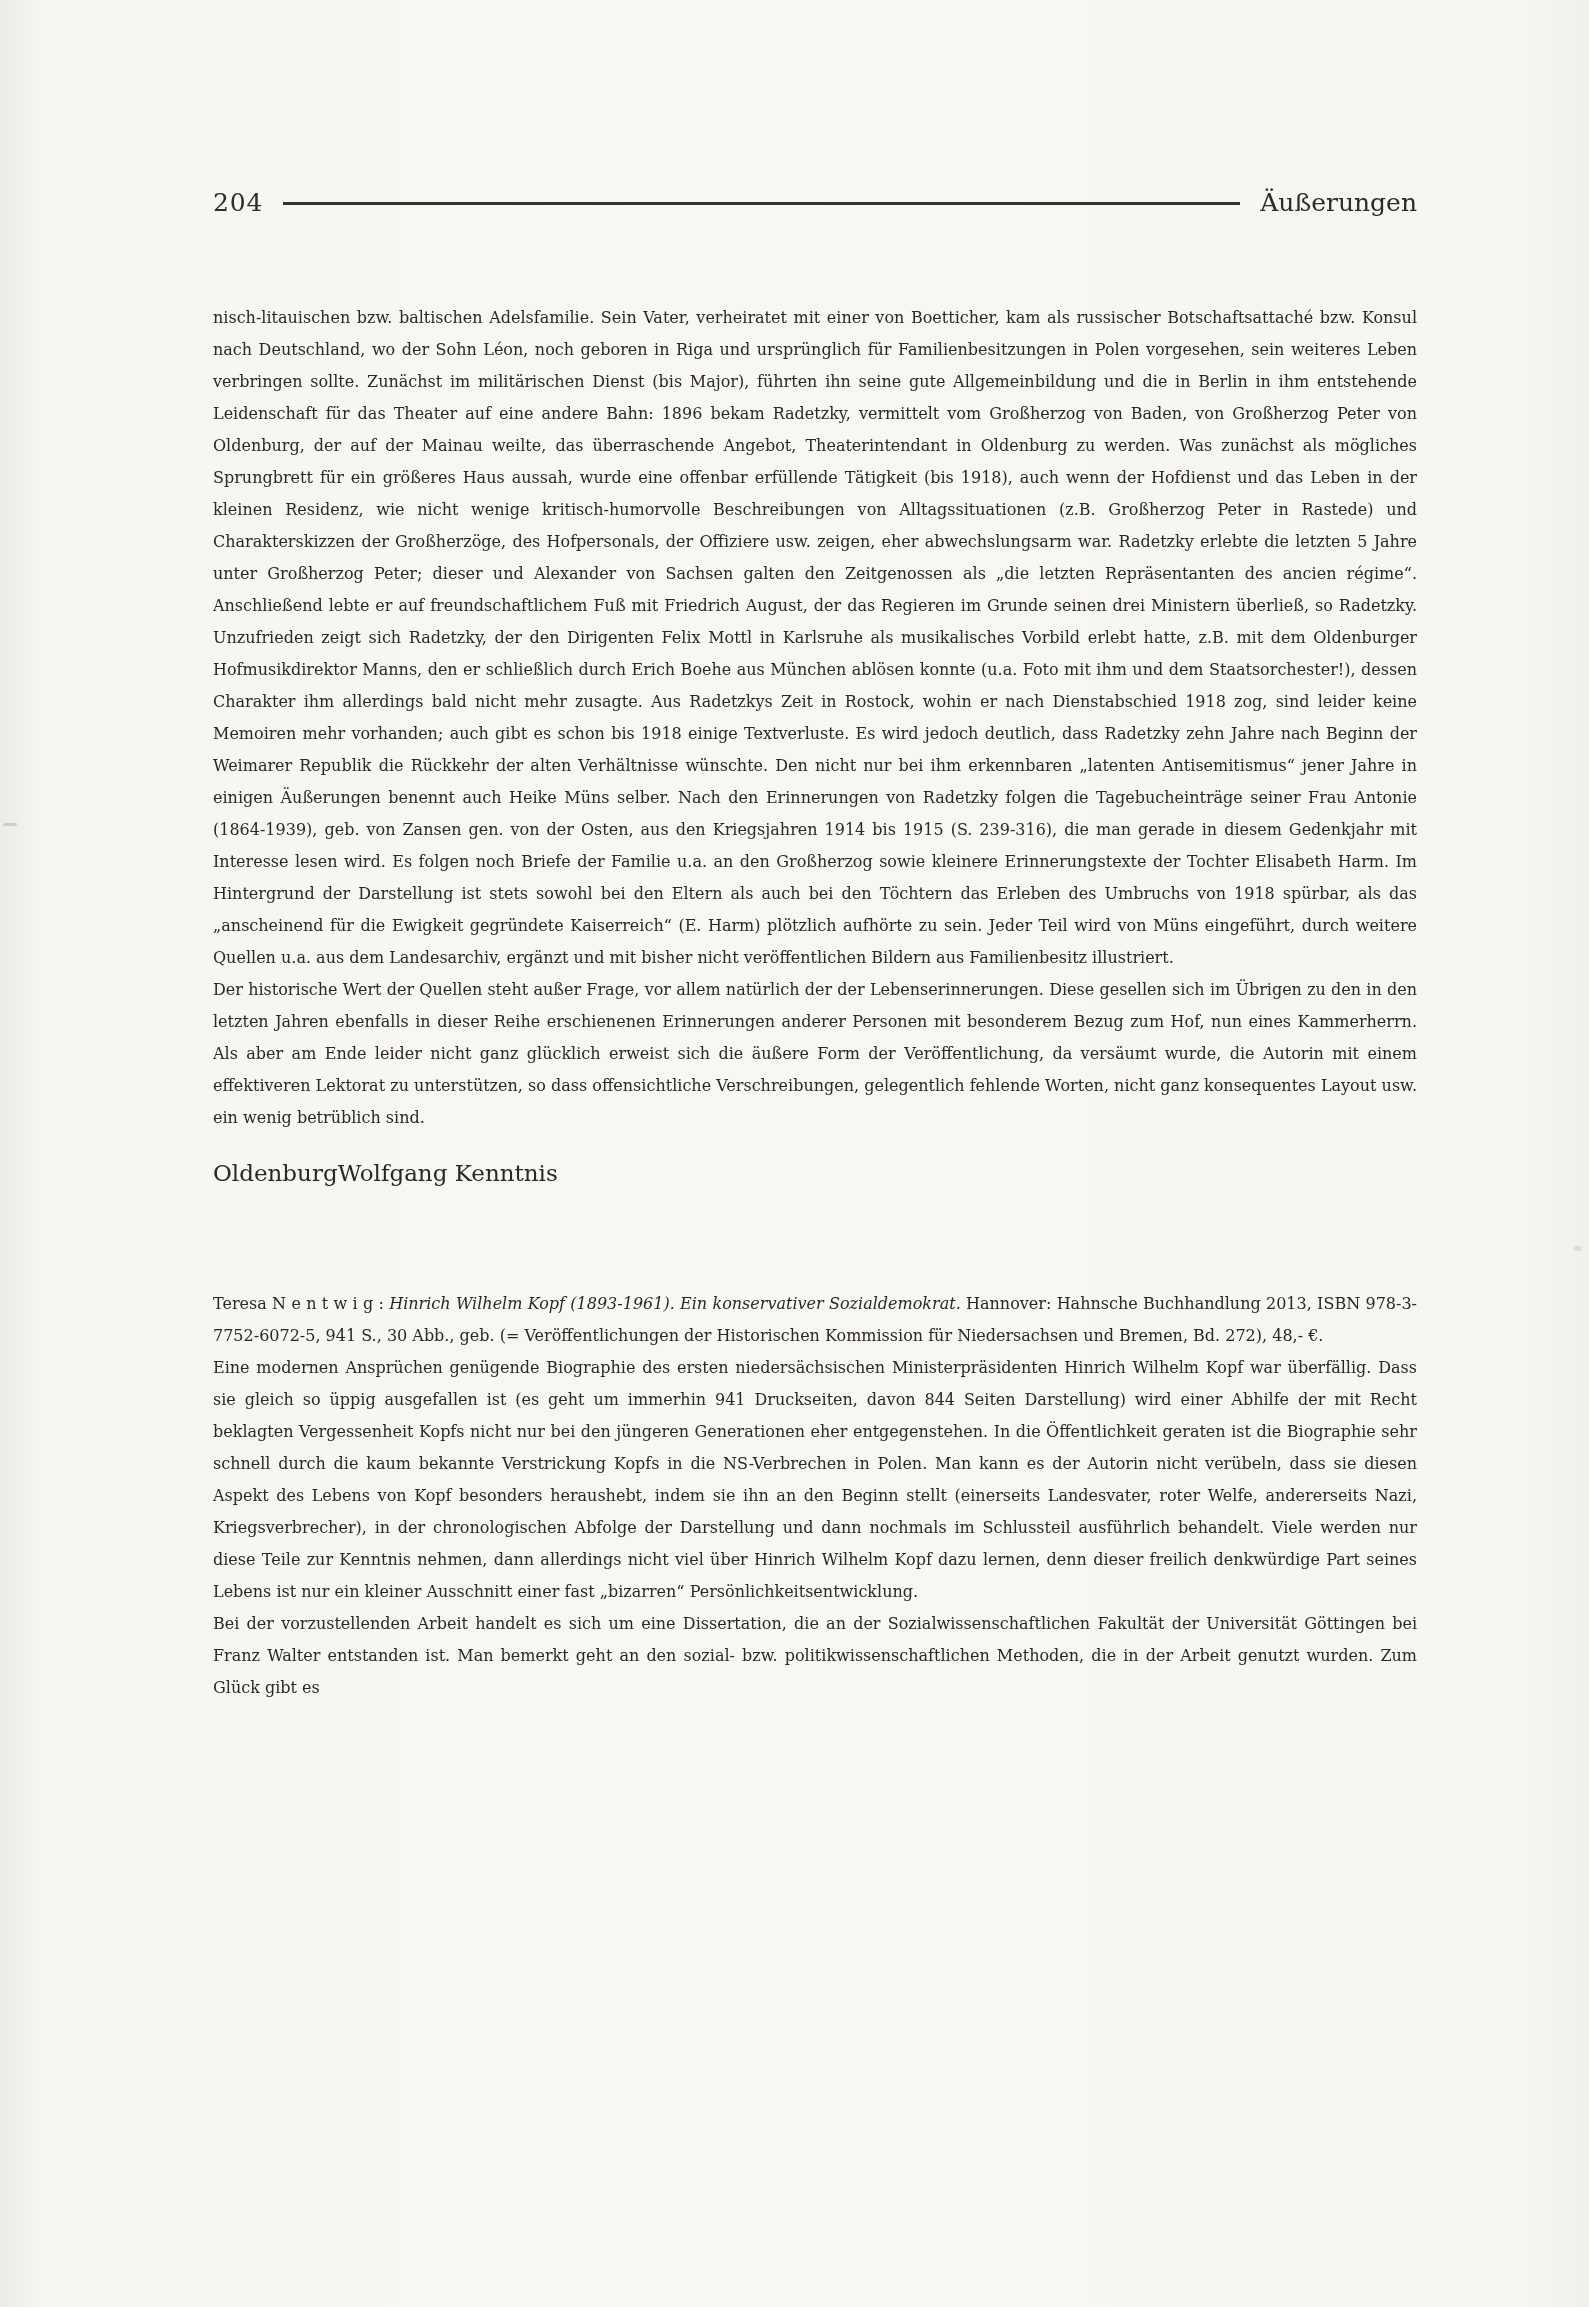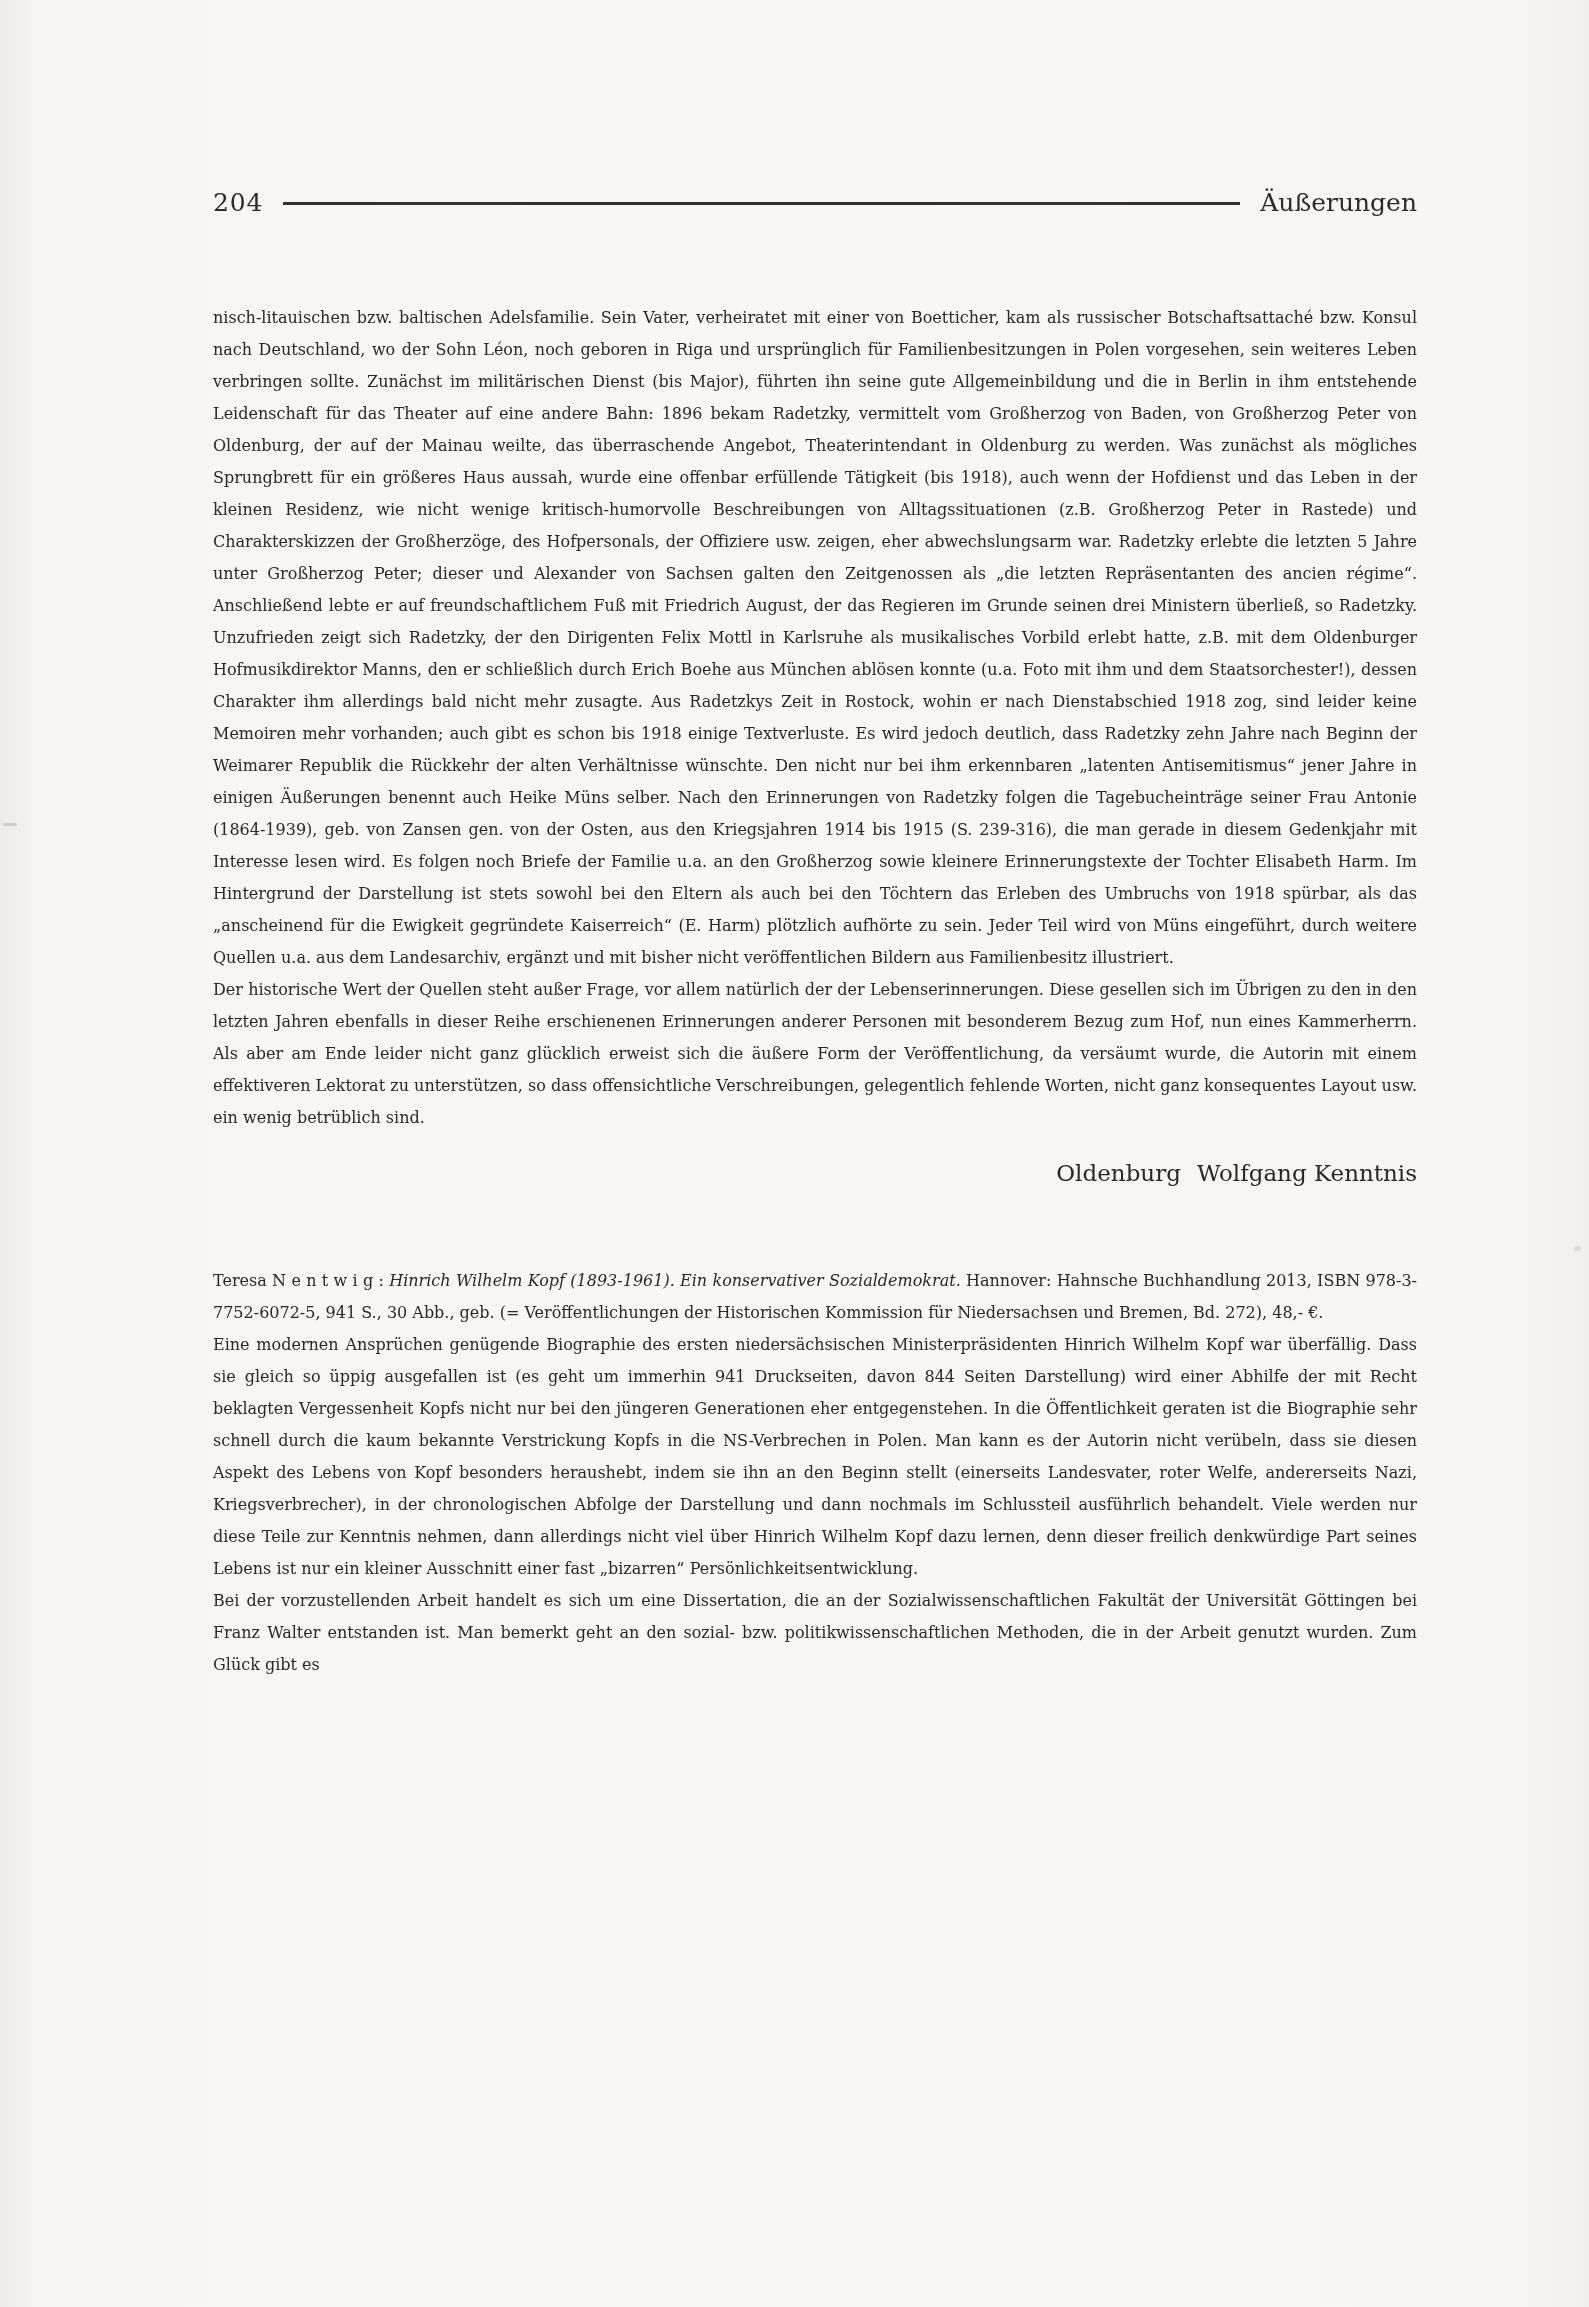--- a/index.html
+++ b/index.html
@@ -44,27 +44,26 @@
     line-height: 32px;
     text-align: justify;
     -webkit-hyphens: auto;
     hyphens: auto;
     color: #2a2824;
   }
   .body-text p { margin: 0; }
   .review1 { margin-top: 85px; }
   .signoff {
     display: flex;
-    justify-content: flex-end;
+    justify-content: flex-start;
     margin-top: 23px;
     font-size: 23px;
     line-height: 32px;
-    gap: 16px;
   }
-  .review2 { margin-top: 76px; }
+  .review2 { margin-top: 99px; }
   .italic { font-style: italic; }
   .artifact {
     position: absolute;
     background: #b7b4ad;
     border-radius: 1.7px;
   }
   .artifact-left { left: 3.3px; top: 823px; width: 13.3px; height: 3.3px; opacity: .55; }
   .artifact-right { right: 8.3px; top: 1246px; width: 6.7px; height: 5px; opacity: .35; }
 </style>
 </head>

